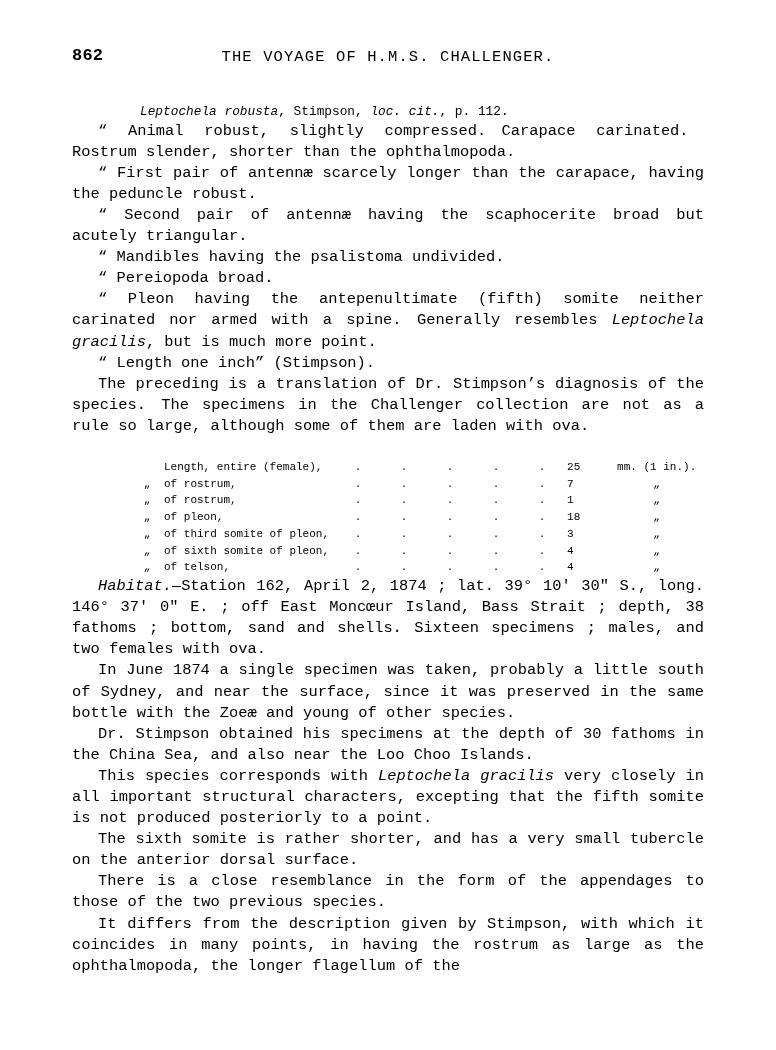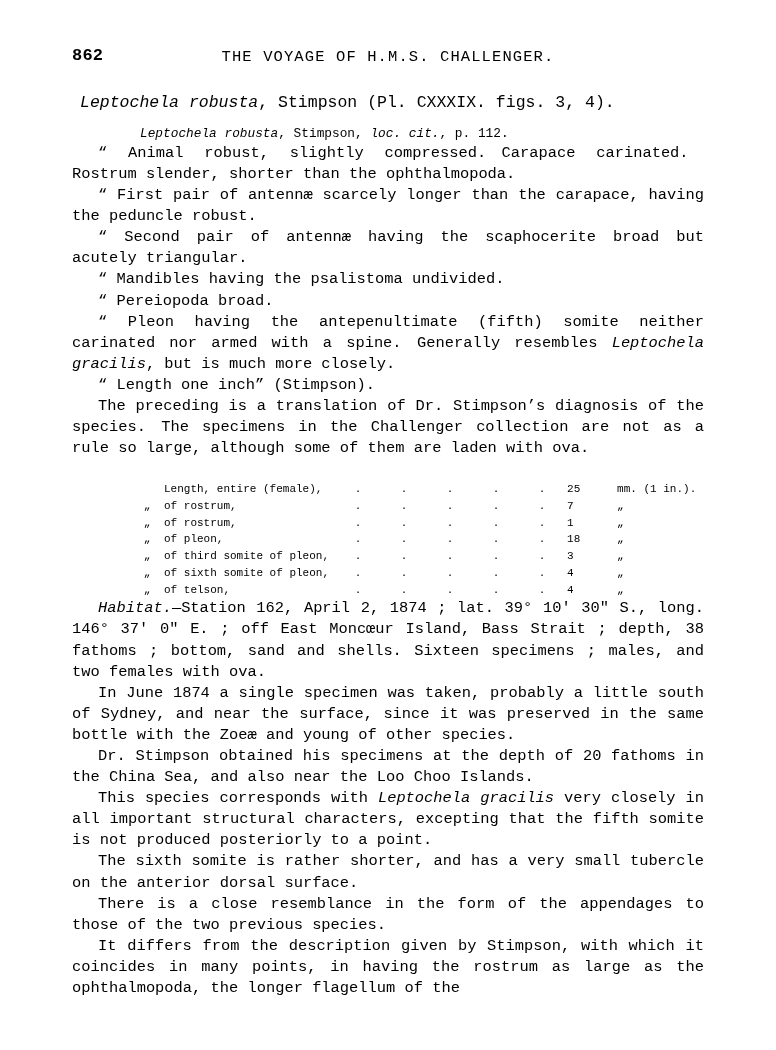--- a/index.html
+++ b/index.html
@@ -116,57 +116,54 @@
     display: inline-block;
     width: 46px;
     text-align: center;
   }
   .mt-value {
     text-align: left;
     width: 40px;
     padding-right: 10px !important;
   }
   .mt-unit {
-    text-align: left;
+    text-align: center;
   }
   .habitat {
     margin-top: 24px;
   }
   .block-gap {
     margin-top: 26px;
   }
 </style>
 </head>
 <body>
 
 <div class="page">
 
   <div class="header-row">
     <div class="page-number">862</div>
     <div class="running-head">THE VOYAGE OF H.M.S. CHALLENGER.</div>
   </div>
 
   <div class="content">
 
-    <div class="species-head">
-      <span class="it">Leptochela robusta</span><span>, Stimpson (Pl. CXXXIX. figs. 3, 4).</span>
-    </div>
 
     <div class="subref">
       <span class="it">Leptochela robusta</span><span>, Stimpson, </span><span class="it">loc. cit.</span><span>, p. 112.</span>
     </div>
 
     <p class="body indent gap-top-12">“ Animal robust, slightly compressed. Carapace carinated. Rostrum slender, shorter than the ophthalmopoda.</p>
     <p class="body indent gap-top-6">“ First pair of antennæ scarcely longer than the carapace, having the peduncle robust.</p>
     <p class="body indent gap-top-6">“ Second pair of antennæ having the scaphocerite broad but acutely triangular.</p>
     <p class="body indent gap-top-6">“ Mandibles having the psalistoma undivided.</p>
     <p class="body indent gap-top-6">“ Pereiopoda broad.</p>
 
     <p class="body indent gap-top-6">
-      <span>“ Pleon having the antepenultimate (fifth) somite neither carinated nor armed with a spine. Generally resembles </span><span class="it">Leptochela gracilis</span><span>, but is much more closely.</span>
+      <span>“ Pleon having the antepenultimate (fifth) somite neither carinated nor armed with a spine. Generally resembles </span><span class="it">Leptochela gracilis</span><span>, but is much more point.</span>
     </p>
 
     <p class="body indent gap-top-6">“ Length one inch” (Stimpson).</p>
     <p class="body indent gap-top-6">The preceding is a translation of Dr. Stimpson’s diagnosis of the species. The specimens in the Challenger collection are not as a rule so large, although some of them are laden with ova.</p>
 
     <div class="measure-table">
       <table>
         <tbody>
           <tr>
             <td class="mt-ditto"></td>
@@ -219,21 +216,21 @@
           </tr>
         </tbody>
       </table>
     </div>
 
     <p class="body indent habitat">
       <span class="it">Habitat.</span><span>—Station 162, April 2, 1874 ; lat. 39° 10′ 30″ S., long. 146° 37′ 0″ E. ; off East Moncœur Island, Bass Strait ; depth, 38 fathoms ; bottom, sand and shells. Sixteen specimens ; males, and two females with ova.</span>
     </p>
 
     <p class="body indent block-gap">In June 1874 a single specimen was taken, probably a little south of Sydney, and near the surface, since it was preserved in the same bottle with the Zoeæ and young of other species.</p>
-    <p class="body indent gap-top-6">Dr. Stimpson obtained his specimens at the depth of 20 fathoms in the China Sea, and also near the Loo Choo Islands.</p>
+    <p class="body indent gap-top-6">Dr. Stimpson obtained his specimens at the depth of 30 fathoms in the China Sea, and also near the Loo Choo Islands.</p>
 
     <p class="body indent gap-top-6">
       <span>This species corresponds with </span><span class="it">Leptochela gracilis</span><span> very closely in all important structural characters, excepting that the fifth somite is not produced posteriorly to a point.</span>
     </p>
 
     <p class="body indent gap-top-6">The sixth somite is rather shorter, and has a very small tubercle on the anterior dorsal surface.</p>
     <p class="body indent gap-top-6">There is a close resemblance in the form of the appendages to those of the two previous species.</p>
     <p class="body indent gap-top-6">It differs from the description given by Stimpson, with which it coincides in many points, in having the rostrum as large as the ophthalmopoda, the longer flagellum of the</p>
 
   </div>

